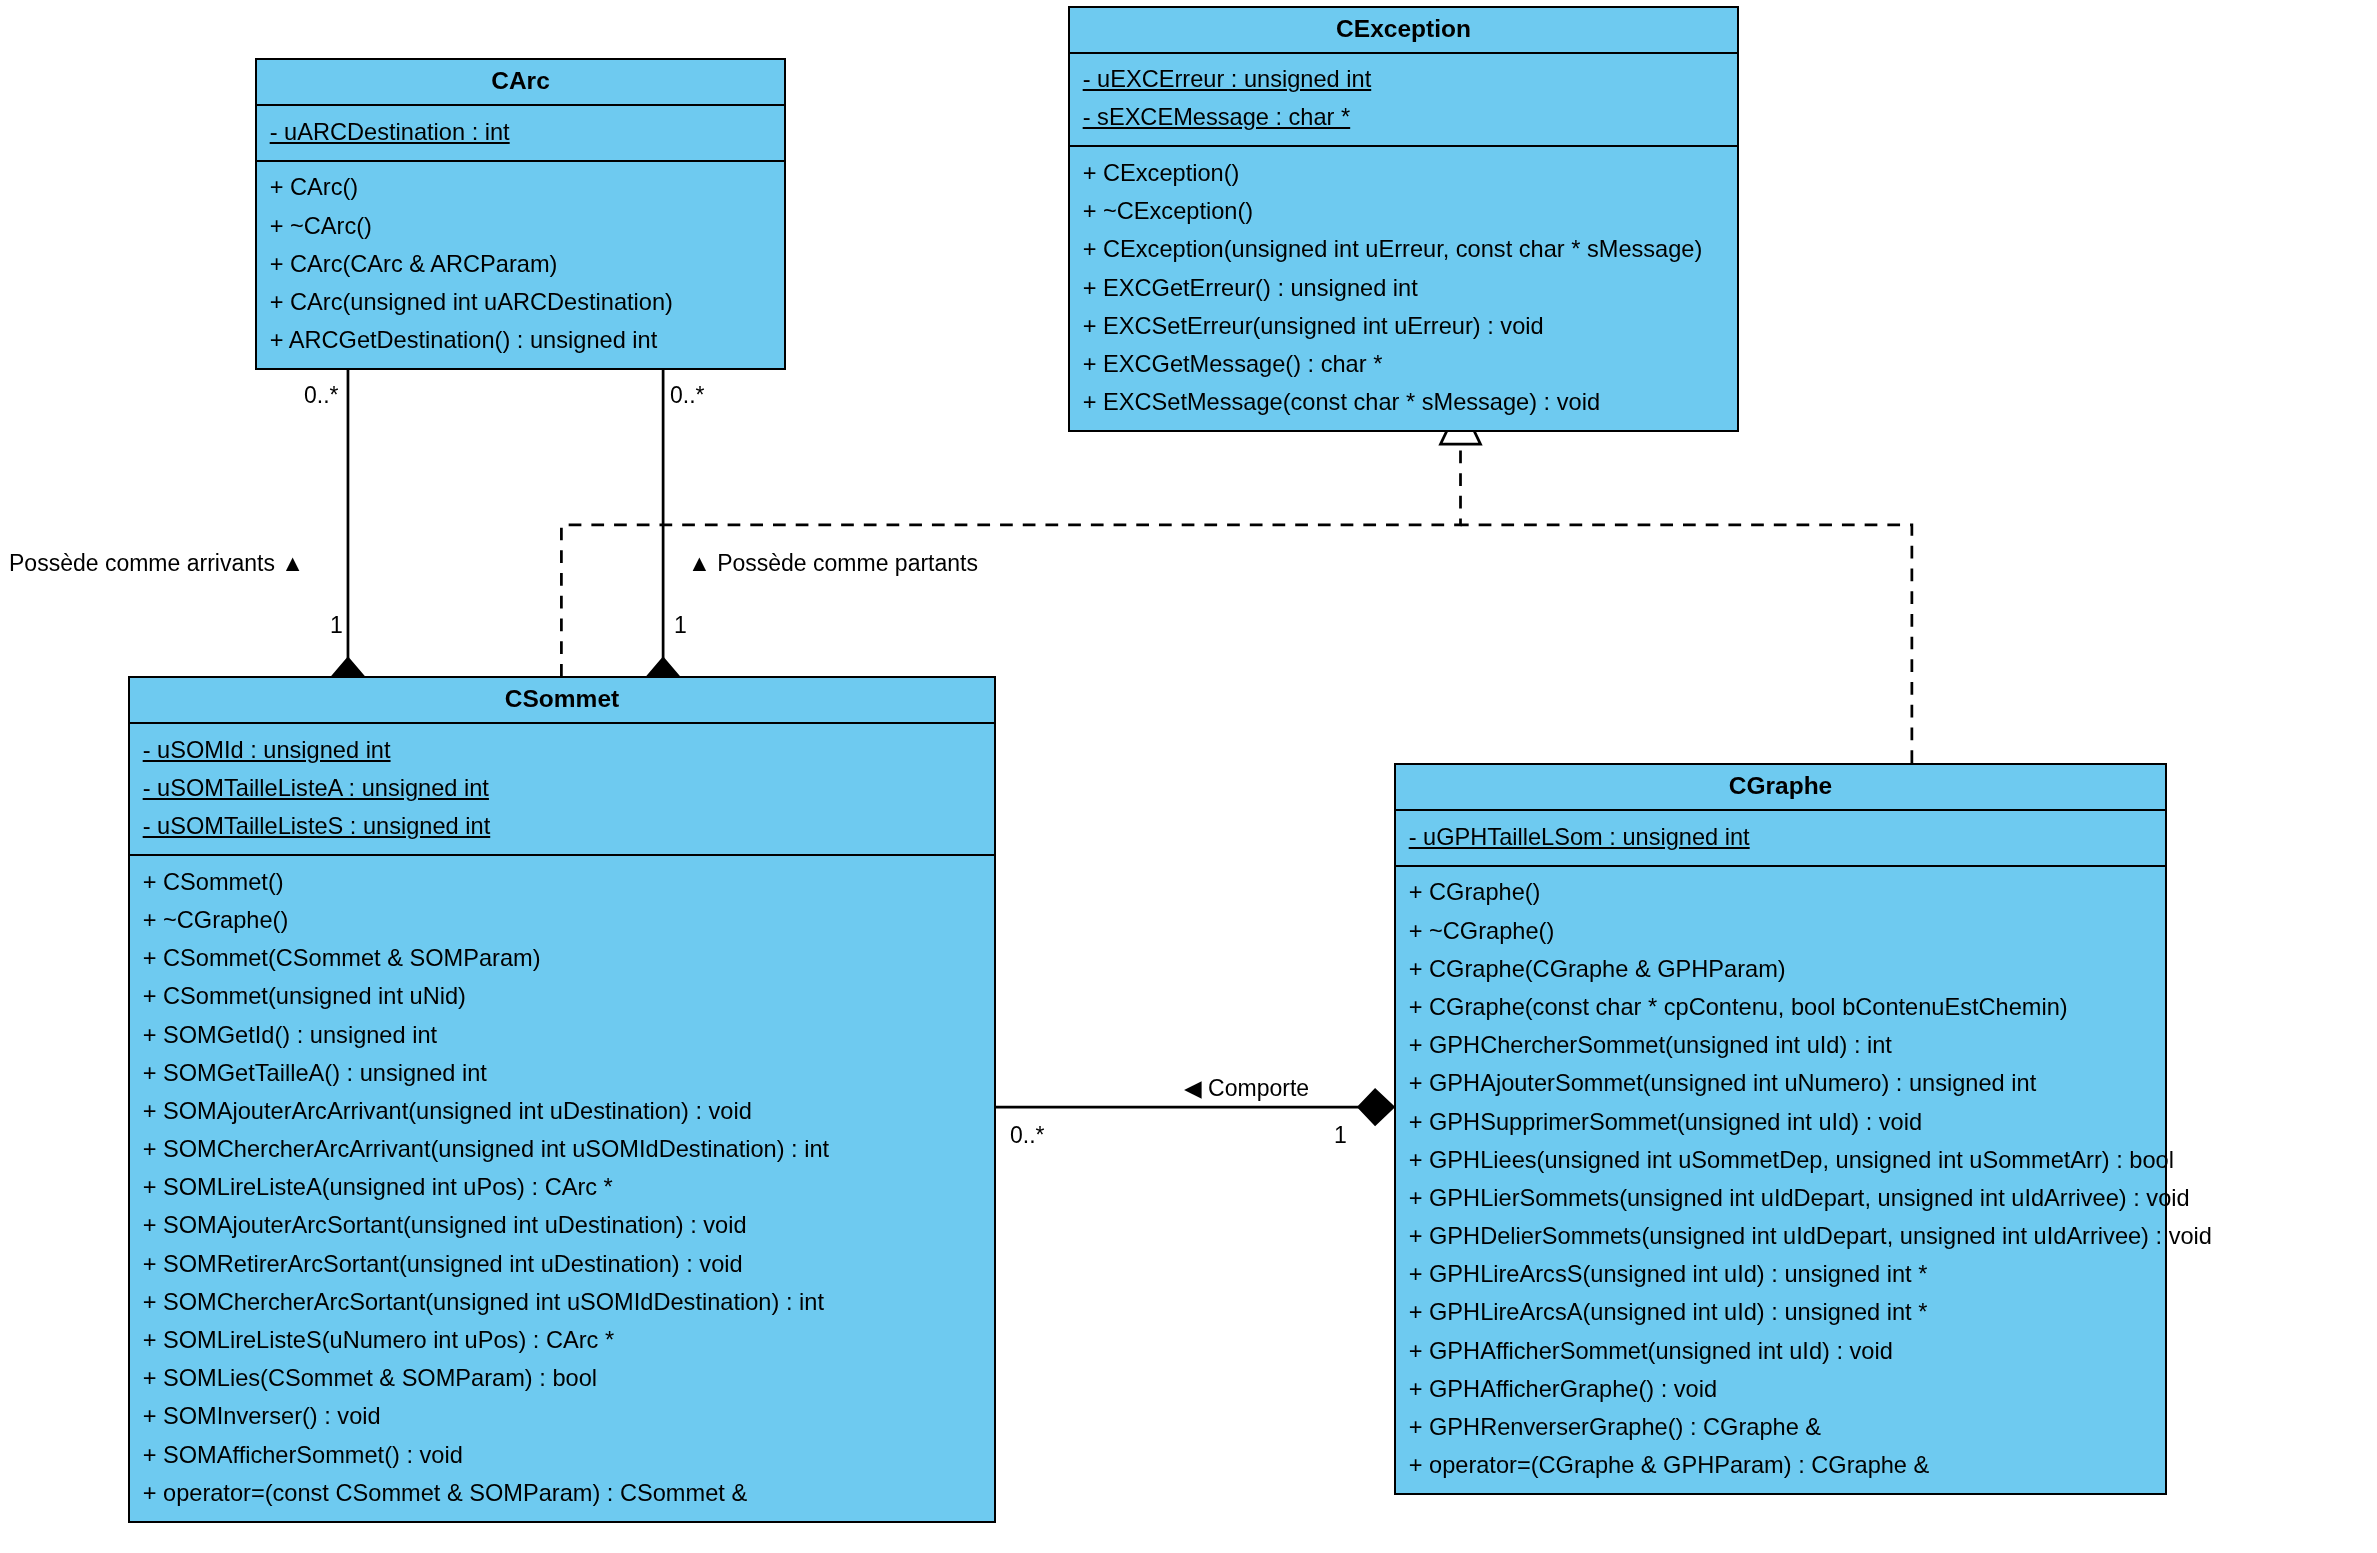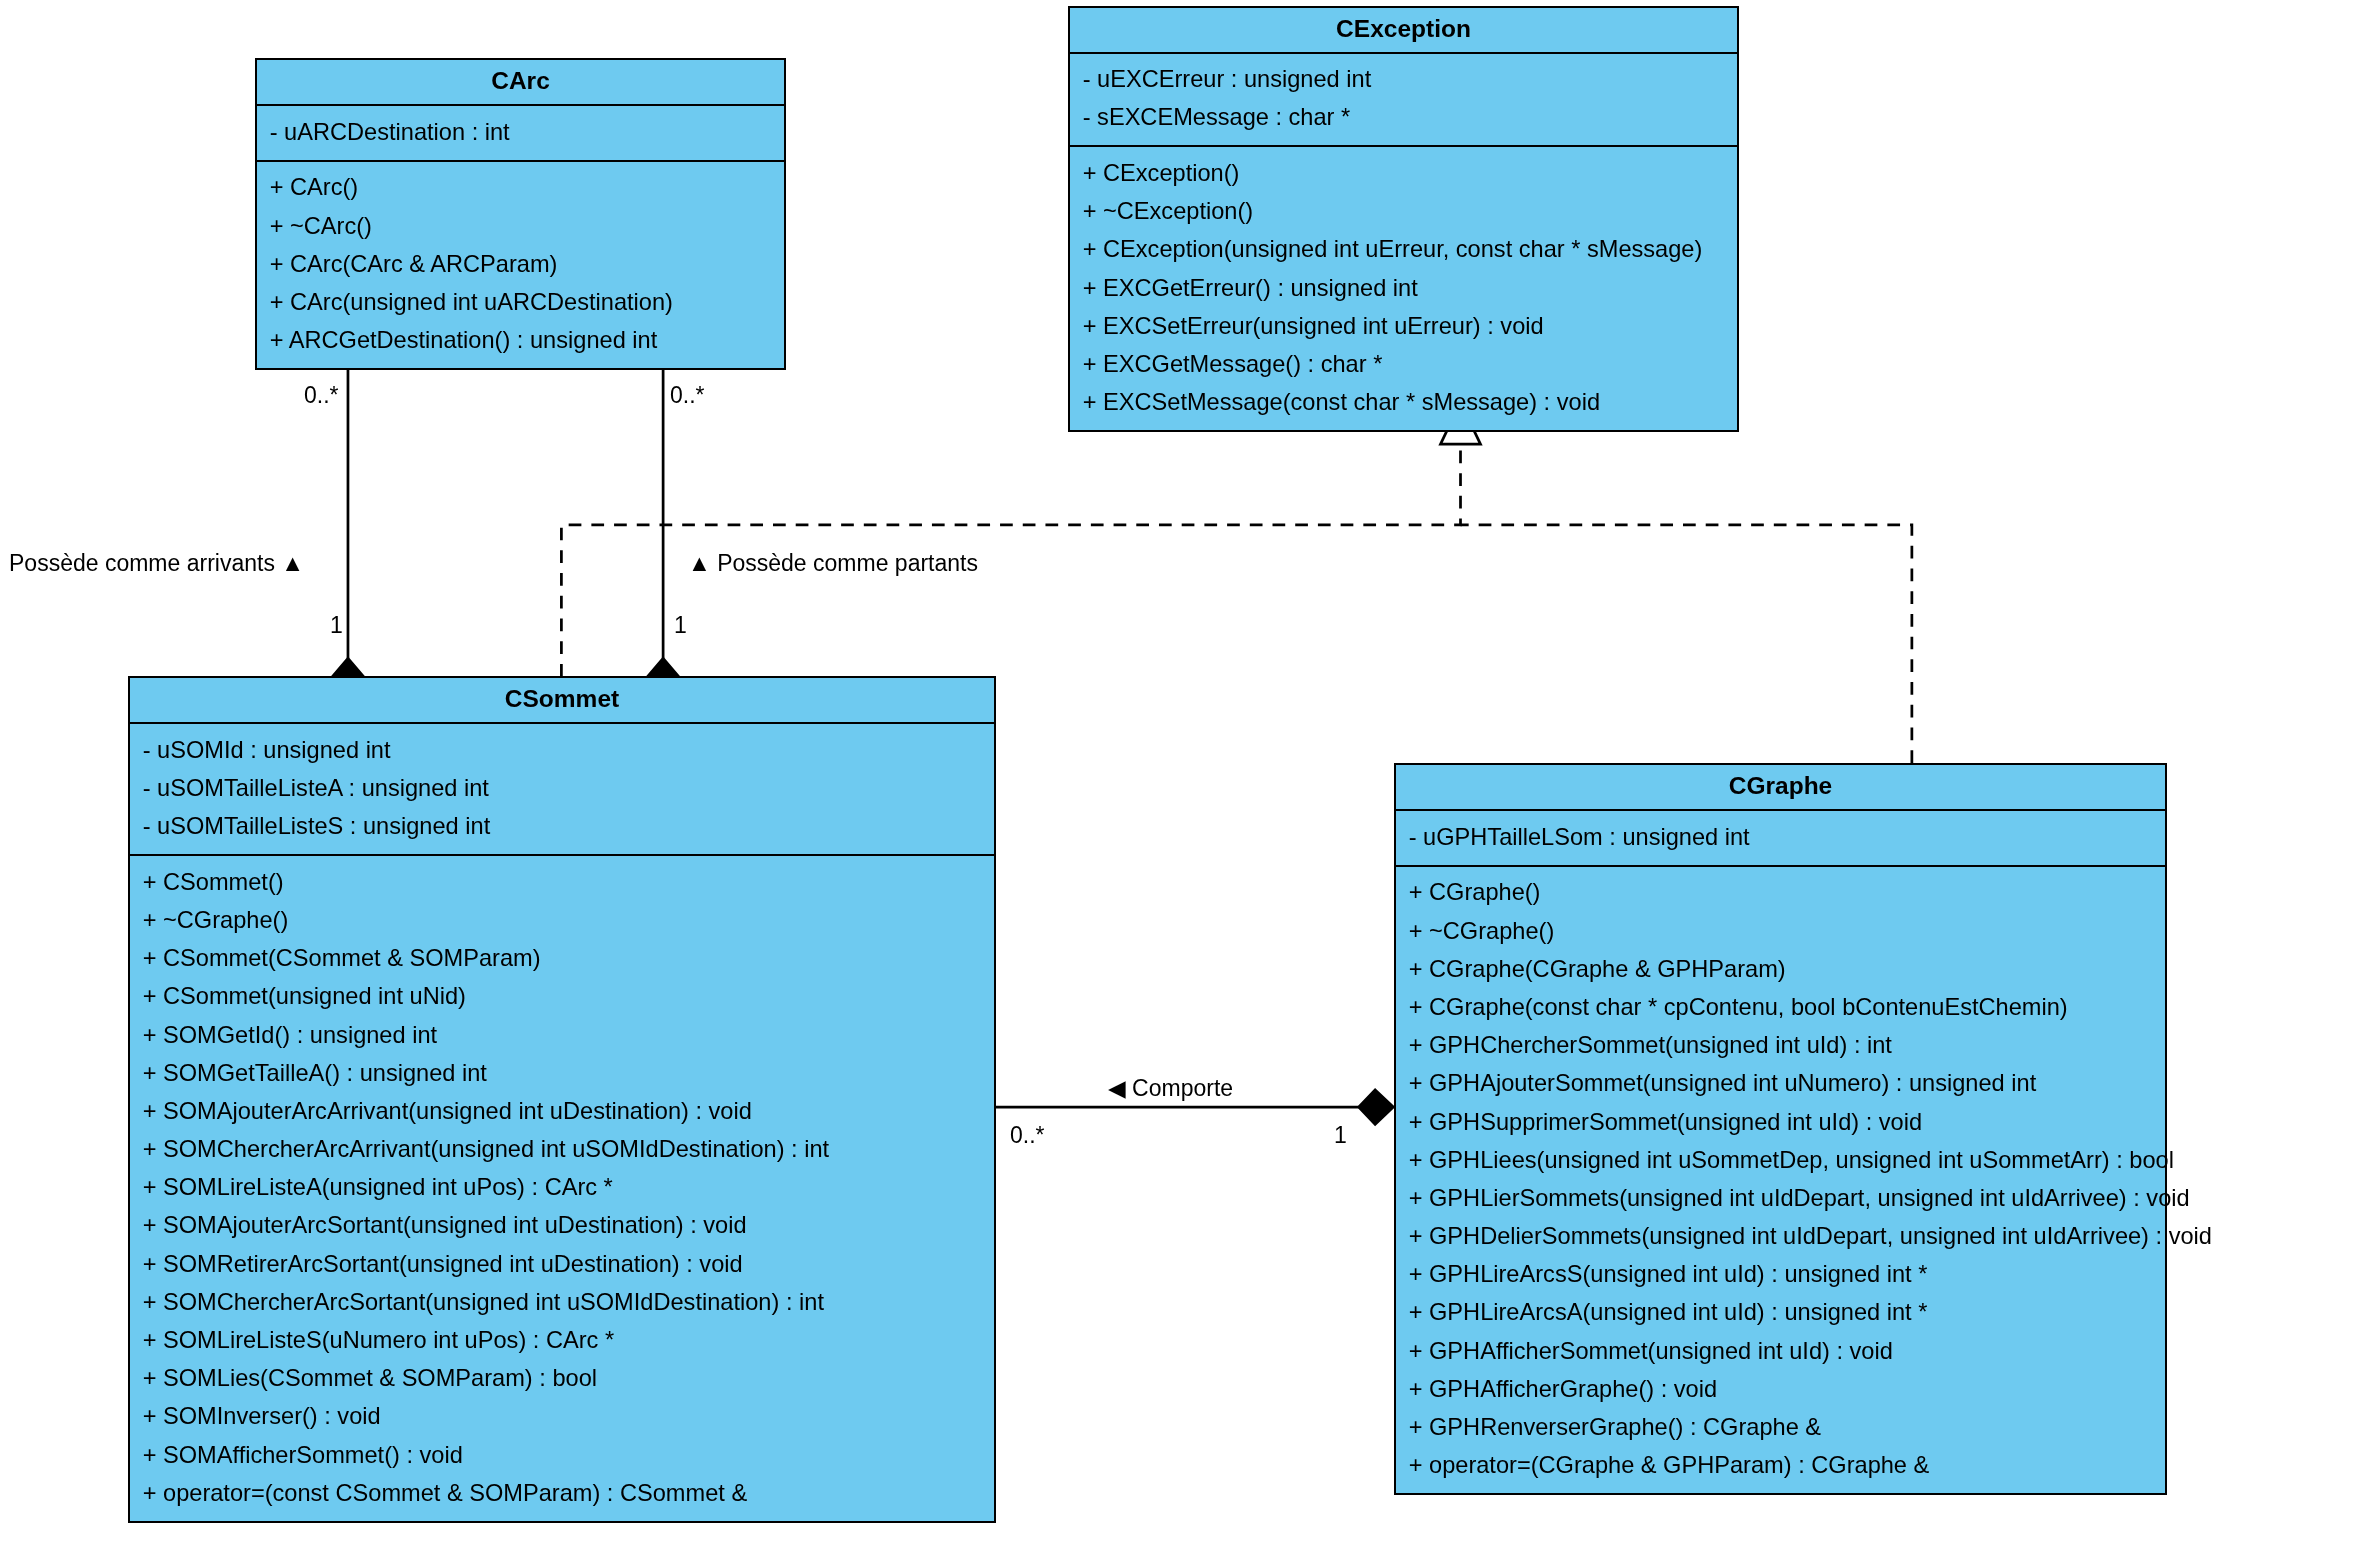--- a/index.html
+++ b/index.html
@@ -33,20 +33,21 @@
     color: #000000;
     padding: 8.2px 5.5px 9px 5.5px;
     border-bottom: 2.7px solid #000000;
     line-height: 1.1;
   }
   .uml-compartment {
     padding: 7.3px 0 8.2px 0;
   }
   .uml-attributes {
     border-bottom: 2.7px solid #000000;
+    text-decoration: underline;
   }
   .uml-row {
     font-size: 23.6px;
     color: #000000;
     line-height: 1.0;
     padding: 7.3px 11px 7.3px 12.7px;
     white-space: nowrap;
   }
   .edge-label {
     position: absolute;
@@ -208,18 +209,18 @@
 
   <div class="mult-label" style="left:304px; top:382px;">0..*</div>
   <div class="mult-label" style="left:670px; top:382px;">0..*</div>
 
   <div class="edge-label" style="left:9px; top:550px;">Possède comme arrivants ▲</div>
   <div class="edge-label" style="left:688px; top:550px;">▲ Possède comme partants</div>
 
   <div class="mult-label" style="left:330px; top:612px;">1</div>
   <div class="mult-label" style="left:674px; top:612px;">1</div>
 
-  <div class="edge-label" style="left:1108px; top:1075px;">◀ Comporte</div>
+  <div class="edge-label" style="left:1184px; top:1075px;">◀ Comporte</div>
   <div class="mult-label" style="left:1010px; top:1122px;">0..*</div>
   <div class="mult-label" style="left:1334px; top:1122px;">1</div>
 
 </div>
 
 
 </body></html>

